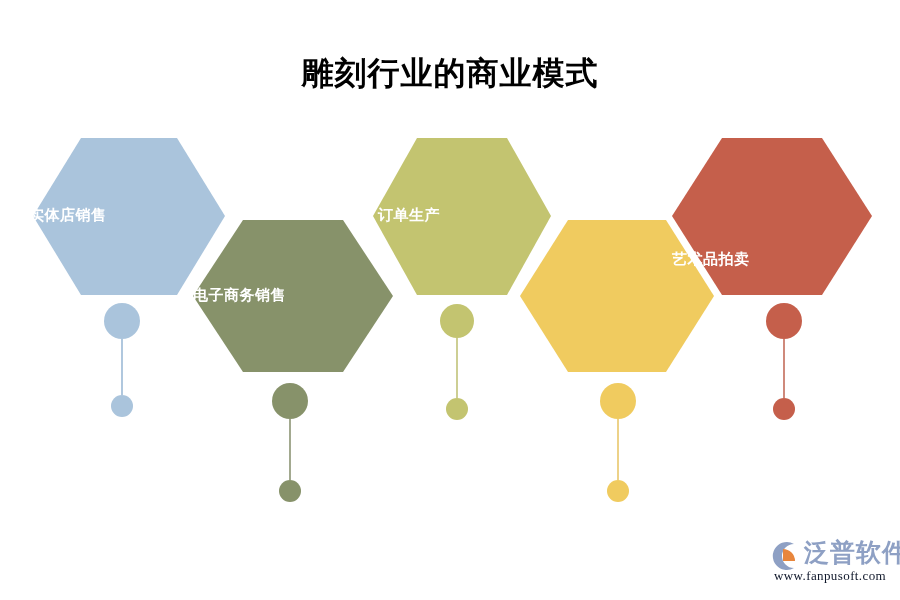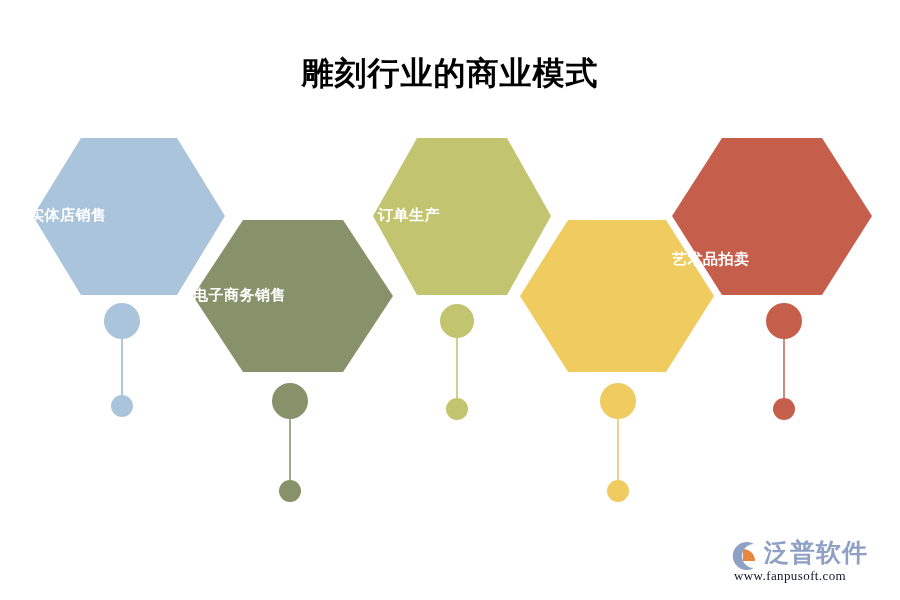--- a/index.html
+++ b/index.html
@@ -43,21 +43,21 @@
     color: #ffffff;
     font-size: 15px;
     font-weight: bold;
     white-space: nowrap;
     letter-spacing: 0.5px;
     pointer-events: none;
   }
   
   #logo {
     position: absolute;
-    left: 728px;
+    left: 768px;
     top: 536px;
     width: 126px;
     height: 52px;
   }
   #logo-mark {
     position: absolute;
     left: 0;
     top: 4px;
     width: 34px;
     height: 32px;

